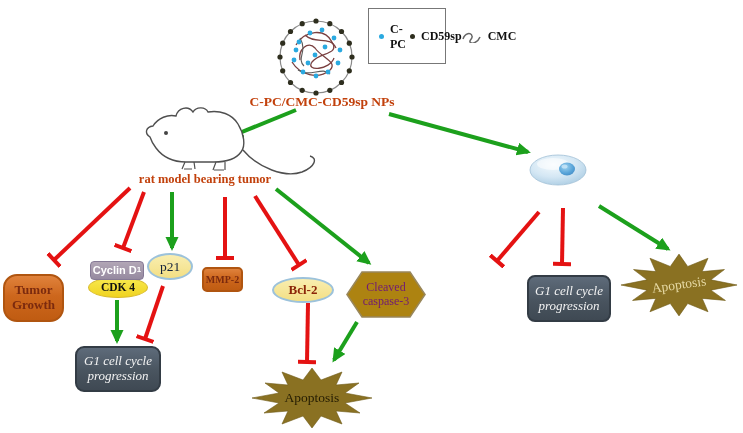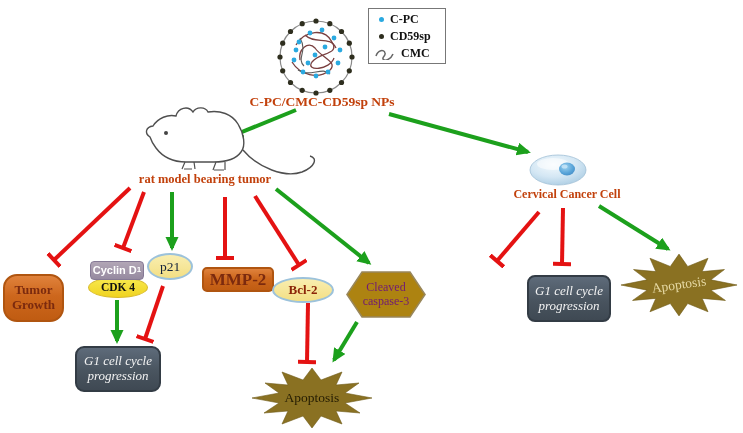--- a/index.html
+++ b/index.html
@@ -20,21 +20,21 @@
   .cdk{background:linear-gradient(180deg,#f8e94e 0%,#f0d321 100%);
        border:1.5px solid #d8ba2a;border-radius:50%;color:#111;
        font-family:Liberation Serif, serif;font-weight:bold;}
   .label{position:absolute;text-align:center;color:#c2410c;font-weight:bold;}
   .star-wrap{position:absolute;}
   .star-wrap svg{position:absolute;left:0;top:0;}
   .star-text{position:absolute;left:0;top:0;width:100%;height:100%;
              display:flex;align-items:center;justify-content:center;}
   .legend{position:absolute;left:368px;top:8px;width:78px;height:56px;background:#fff;
           border:1.5px solid #777;box-sizing:border-box;padding:3px 4px 2px 6px;
-          display:flex;flex-direction:column;justify-content:space-between;}
+          display:flex;flex-direction:row;justify-content:space-between;}
   .legend-row{display:flex;align-items:center;gap:6px;font-weight:bold;font-size:12px;color:#111;}
   .dot{width:5px;height:5px;border-radius:50%;flex:0 0 auto;margin-left:4px;}
   .hex-text{position:absolute;left:0;top:0;width:100%;height:100%;display:flex;
             align-items:center;justify-content:center;text-align:center;line-height:1.15;}
 </style>
 </head>
 <body>
 
 <div class="canvas">
 
@@ -162,33 +162,32 @@
     <div class="legend-row">
       <svg width="20" height="13" viewBox="0 0 20 13">
         <path d="M1,9 C3,3 9,2 10,6 C11,9 7,10 8,12 C10,15 16,12 18,7" fill="none" stroke="#666" stroke-width="1.5"></path>
       </svg>
       <span>CMC</span>
     </div>
   </div>
 
   <div class="label" style="left:232px;top:94px;width:180px;font-size:13.5px;">C-PC/CMC-CD59sp NPs</div>
   <div class="label" style="left:124px;top:172px;width:162px;font-size:12.5px;">rat model bearing tumor</div>
-  <div class="label" style="left:503px;top:187px;width:128px;font-size:12px;">Cervical Cancer Cell</div>
 
   <div class="node orange-box" style="left:3px;top:274px;width:61px;height:48px;font-size:13px;">Tumor Growth</div>
 
   <div class="node cdk" style="left:88px;top:277px;width:60px;height:21px;font-size:11.5px;">CDK 4</div>
   <div class="node cyclin" style="left:90px;top:261px;width:54px;height:19px;font-size:11px;">
     <span>Cyclin D</span>
       <sub style="font-size:8px;">1</sub>
   </div>
 
   <div class="node yellow-ellipse" style="left:147px;top:253px;width:46px;height:27px;font-size:13.5px;color:#14233c;">p21</div>
 
-  <div class="node orange-box" style="left:202px;top:267px;width:72px;height:25px;font-size:17px;border-radius:5px;">MMP-2</div>
+  <div class="node orange-box" style="left:202px;top:267px;width:41px;height:25px;font-size:10px;border-radius:5px;">MMP-2</div>
 
   <div class="node yellow-ellipse" style="left:272px;top:277px;width:62px;height:26px;font-size:13px;color:#8b2508;font-weight:bold;">Bcl-2</div>
 
   <div class="star-wrap" style="left:346px;top:271px;width:80px;height:47px;">
     <svg width="80" height="47" viewBox="0 0 80 47">
       <polygon points="16,1 64,1 79,23.5 64,46 16,46 1,23.5" fill="#ad8311" stroke="#99875b" stroke-width="1.6"></polygon>
     </svg>
     <div class="hex-text" style="color:#701a75;font-size:12px;width:80px;padding:0 12px;box-sizing:border-box;">Cleaved caspase-3</div>
   </div>
 

